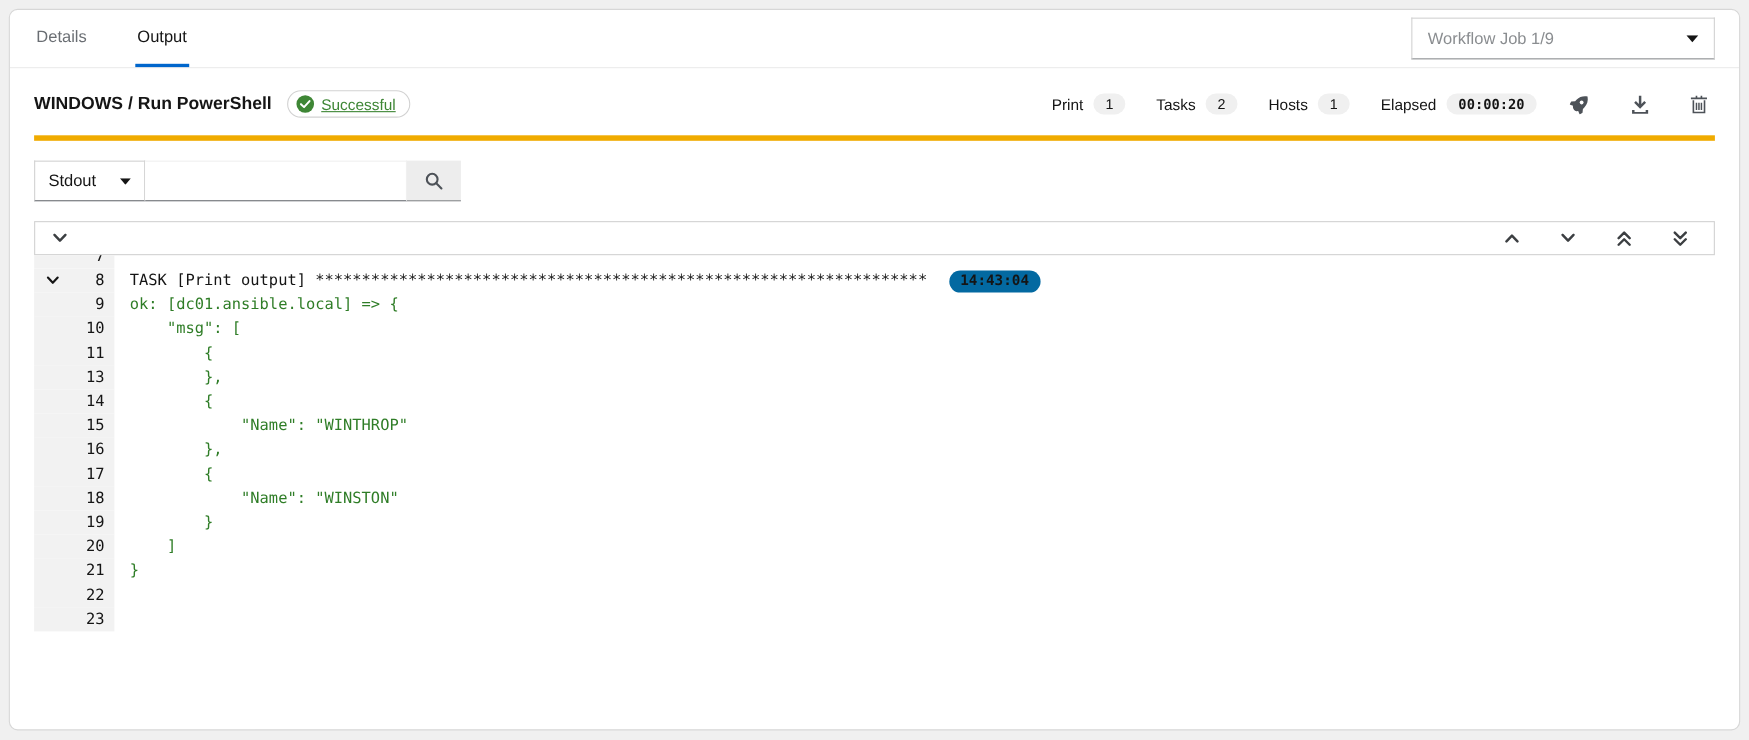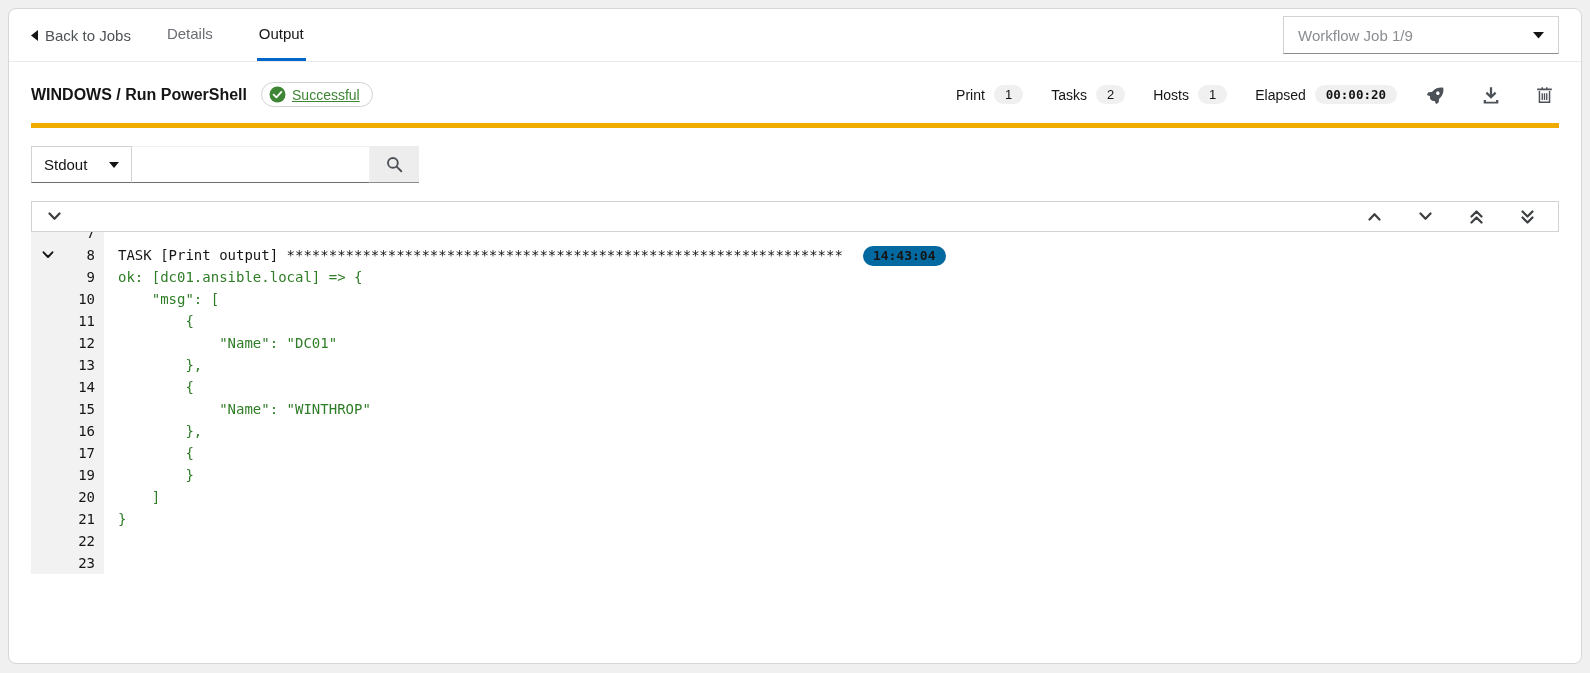--- a/index.html
+++ b/index.html
@@ -53,26 +53,20 @@
   .seg-host { color:#8a4f0e; }
   .seg-changed { color:#a06e0a; }
   .timestamp { display:inline-block; margin-left:20px; background:#0369a1; border-radius:11px; padding:0 10px; font-weight:bold; font-size:13px; color:#151515; line-height:20px; }
 </style>
 </head>
 <body>
 
 <div class="card">
 
   <div class="topbar">
-    <div class="back-link">
-      <svg class="back-caret" viewBox="0 0 7 11">
-          <path d="M7 0 L0 5.5 L7 11 Z" fill="#151515"></path>
-        </svg>
-      <span>Back to Jobs</span>
-    </div>
     <div class="tab">
         <span>Details</span>
       </div>
     <div class="tab active">
         <span>Output</span>
       </div>
     <div class="workflow-select">
       <span>Workflow Job 1/9</span>
       <svg class="caret" width="11" height="7" viewBox="0 0 11 7">
           <path d="M0 0 L11 0 L5.5 6.5 Z" fill="#151515"></path>
@@ -215,26 +209,20 @@
         <div class="code"><span class="seg-green">    "msg": [</span></div>
       </div>
       <div class="out-row">
         <div class="gutter">
           <span class="lnum">11</span>
         </div>
         <div class="code"><span class="seg-green">        {</span></div>
       </div>
       <div class="out-row">
         <div class="gutter">
-          <span class="lnum">12</span>
-        </div>
-        <div class="code"><span class="seg-green">            "Name": "DC01"</span></div>
-      </div>
-      <div class="out-row">
-        <div class="gutter">
           <span class="lnum">13</span>
         </div>
         <div class="code"><span class="seg-green">        },</span></div>
       </div>
       <div class="out-row">
         <div class="gutter">
           <span class="lnum">14</span>
         </div>
         <div class="code"><span class="seg-green">        {</span></div>
       </div>
@@ -251,20 +239,26 @@
         <div class="code"><span class="seg-green">        },</span></div>
       </div>
       <div class="out-row">
         <div class="gutter">
           <span class="lnum">17</span>
         </div>
         <div class="code"><span class="seg-green">        {</span></div>
       </div>
       <div class="out-row">
         <div class="gutter">
+          <span class="lnum">18</span>
+        </div>
+        <div class="code"><span class="seg-green">            "Name": "WINSTON"</span></div>
+      </div>
+      <div class="out-row">
+        <div class="gutter">
           <span class="lnum">19</span>
         </div>
         <div class="code"><span class="seg-green">        }</span></div>
       </div>
       <div class="out-row">
         <div class="gutter">
           <span class="lnum">20</span>
         </div>
         <div class="code"><span class="seg-green">    ]</span></div>
       </div>

